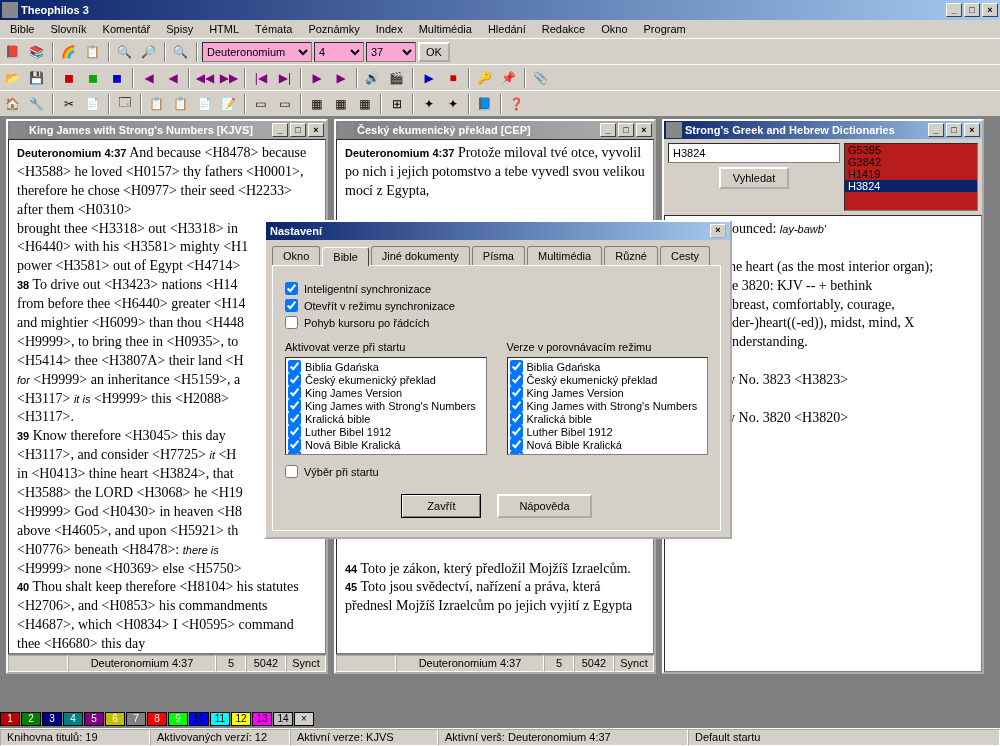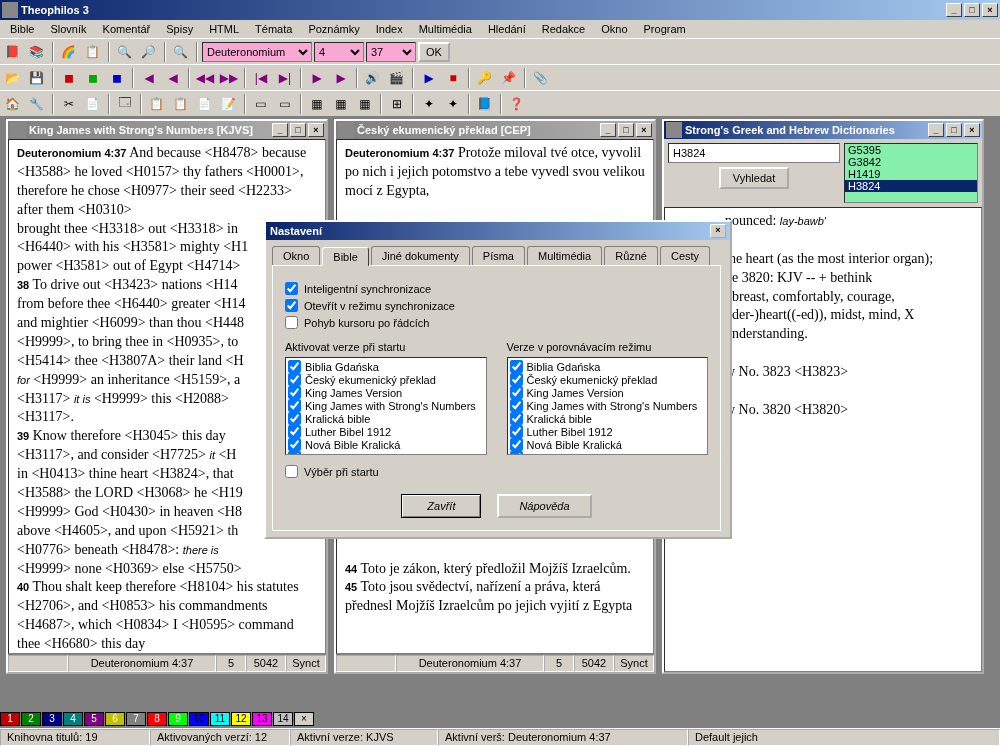--- a/index.html
+++ b/index.html
@@ -23,40 +23,40 @@
 .workspace { position: relative; height: 620px; background: #808080; padding: 2px; }
 
 .mdi-window { position: absolute; background: #d4d0c8; border: 2px outset #fff; display: flex; flex-direction: column; justify-content: center; }
 .mdi-title { background: linear-gradient(to right, #0a246a, #a6caf0); height: 18px; display: flex; align-items: center; padding: 0 2px; color: white; font-weight: bold; }
 .mdi-title.inactive { background: linear-gradient(to right, #808080, #b0b0b0); }
 .mdi-content { flex: 1; background: white; border: 1px inset #808080; padding: 4px 8px; overflow: hidden; font-family: 'Times New Roman', serif; font-size: 14px; line-height: 1.35; }
 .mdi-statusbar { height: 18px; background: #d4d0c8; border-top: 1px solid #808080; display: flex; }
 .mdi-statusbar > div { border: 1px inset #fff; padding: 1px 4px; font-size: 11px; text-align: center; }
 .dict-input { height: 20px; border: 1px inset #808080; background: white; padding: 0 4px; }
 .dict-btn { height: 22px; padding: 0 12px; background: #d4d0c8; border: 2px outset #fff; cursor: pointer; }
-.dict-list { border: 1px inset #808080; background: #86efac; width: 134px; height: 60px; overflow: hidden; }
+.dict-list { border: 1px inset #808080; background: #b91c1c; width: 134px; height: 68px; overflow: hidden; }
 .dict-list-item { padding: 0 3px; font-size: 11px; }
 .dict-list-item.selected { background: #0a246a; color: white; }
 
 .modal { position: absolute; background: #d4d0c8; border: 2px outset #fff; z-index: 100; }
 .modal-title { background: linear-gradient(to right, #0a246a, #a6caf0); height: 18px; display: flex; align-items: center; padding: 0 4px; color: white; font-weight: bold; }
 .modal-close { width: 16px; height: 14px; background: #d4d0c8; border: 1px outset #fff; text-align: center; font-size: 9px; cursor: pointer; color: black; }
 .modal-tabs { display: flex; margin: 6px 6px 0 6px; }
 .modal-tab { padding: 3px 10px; background: #d4d0c8; border: 1px solid #808080; border-bottom: none; border-top-left-radius: 3px; border-top-right-radius: 3px; margin-right: 2px; cursor: pointer; position: relative; }
 .modal-tab.active { background: #d4d0c8; border-top: 1px solid #fff; border-left: 1px solid #fff; border-right: 1px solid #404040; z-index: 2; top: 1px; }
 .modal-body { margin: 0 9px 6px 6px; padding: 12px; border: 1px solid #fff; border-top: 1px solid #fff; background: #d4d0c8; }
 .modal-check { display: flex; align-items: center; margin: 4px 0; gap: 6px; }
 .modal-check input { width: 13px; height: 13px; }
 .modal-lists { display: flex; gap: 20px; margin-top: 12px; }
 .modal-list-col { flex: 1; }
 .modal-list-label { margin-bottom: 4px; }
 .modal-listbox { border: 1px inset #808080; background: white; height: 98px; overflow-y: scroll; padding: 2px; }
 .modal-listbox label { display: flex; align-items: center; gap: 4px; padding: 0; font-size: 11px; }
 .modal-buttons { display: flex; justify-content: center; gap: 16px; margin-top: 16px; }
-.modal-btn { padding: 4px 20px; background: #d4d0c8; border: 2px outset #fff; cursor: pointer; min-width: 80px; font-style: italic; }
+.modal-btn { padding: 4px 20px; background: #d4d0c8; border: 2px outset #fff; cursor: pointer; min-width: 80px; }
 .modal-btn.default { border: 1px solid black; outline: 1px solid #d4d0c8; box-shadow: inset 1px 1px #fff, inset -1px -1px #808080; }
 
 .desktop-bar { position: absolute; bottom: 18px; left: 0; display: flex; height: 16px; }
 .desk-item { width: 20px; height: 14px; color: white; font-size: 10px; text-align: center; border: 1px solid black; margin-right: 1px; line-height: 12px; }
 
 .statusbar { position: absolute; bottom: 0; left: 0; right: 0; height: 18px; background: #d4d0c8; border-top: 1px solid #fff; display: flex; }
 .statusbar > div { border: 1px inset #fff; padding: 1px 6px; font-size: 11px; }
 
 .verse-ref { font-weight: bold; }
 </style>
@@ -381,14 +381,14 @@
     <div class="desk-item" style="background: rgb(255, 0, 255); color: black;">13</div>
     <div class="desk-item" style="background: rgb(192, 192, 192); color: black;">14</div>
     <div class="desk-item" style="background: rgb(212, 208, 200); color: black;">×</div>
   </div>
 
 <div class="statusbar">
   <div style="width:150px">Knihovna titulů: 19</div>
   <div style="width:140px">Aktivovaných verzí: 12</div>
   <div style="width:148px">Aktivní verze: KJVS</div>
   <div style="width:250px">Aktivní verš: Deuteronomium 4:37</div>
-  <div style="flex:1">Default jejich</div>
+  <div style="flex:1">Default startu</div>
 </div>
 
 </body></html>

